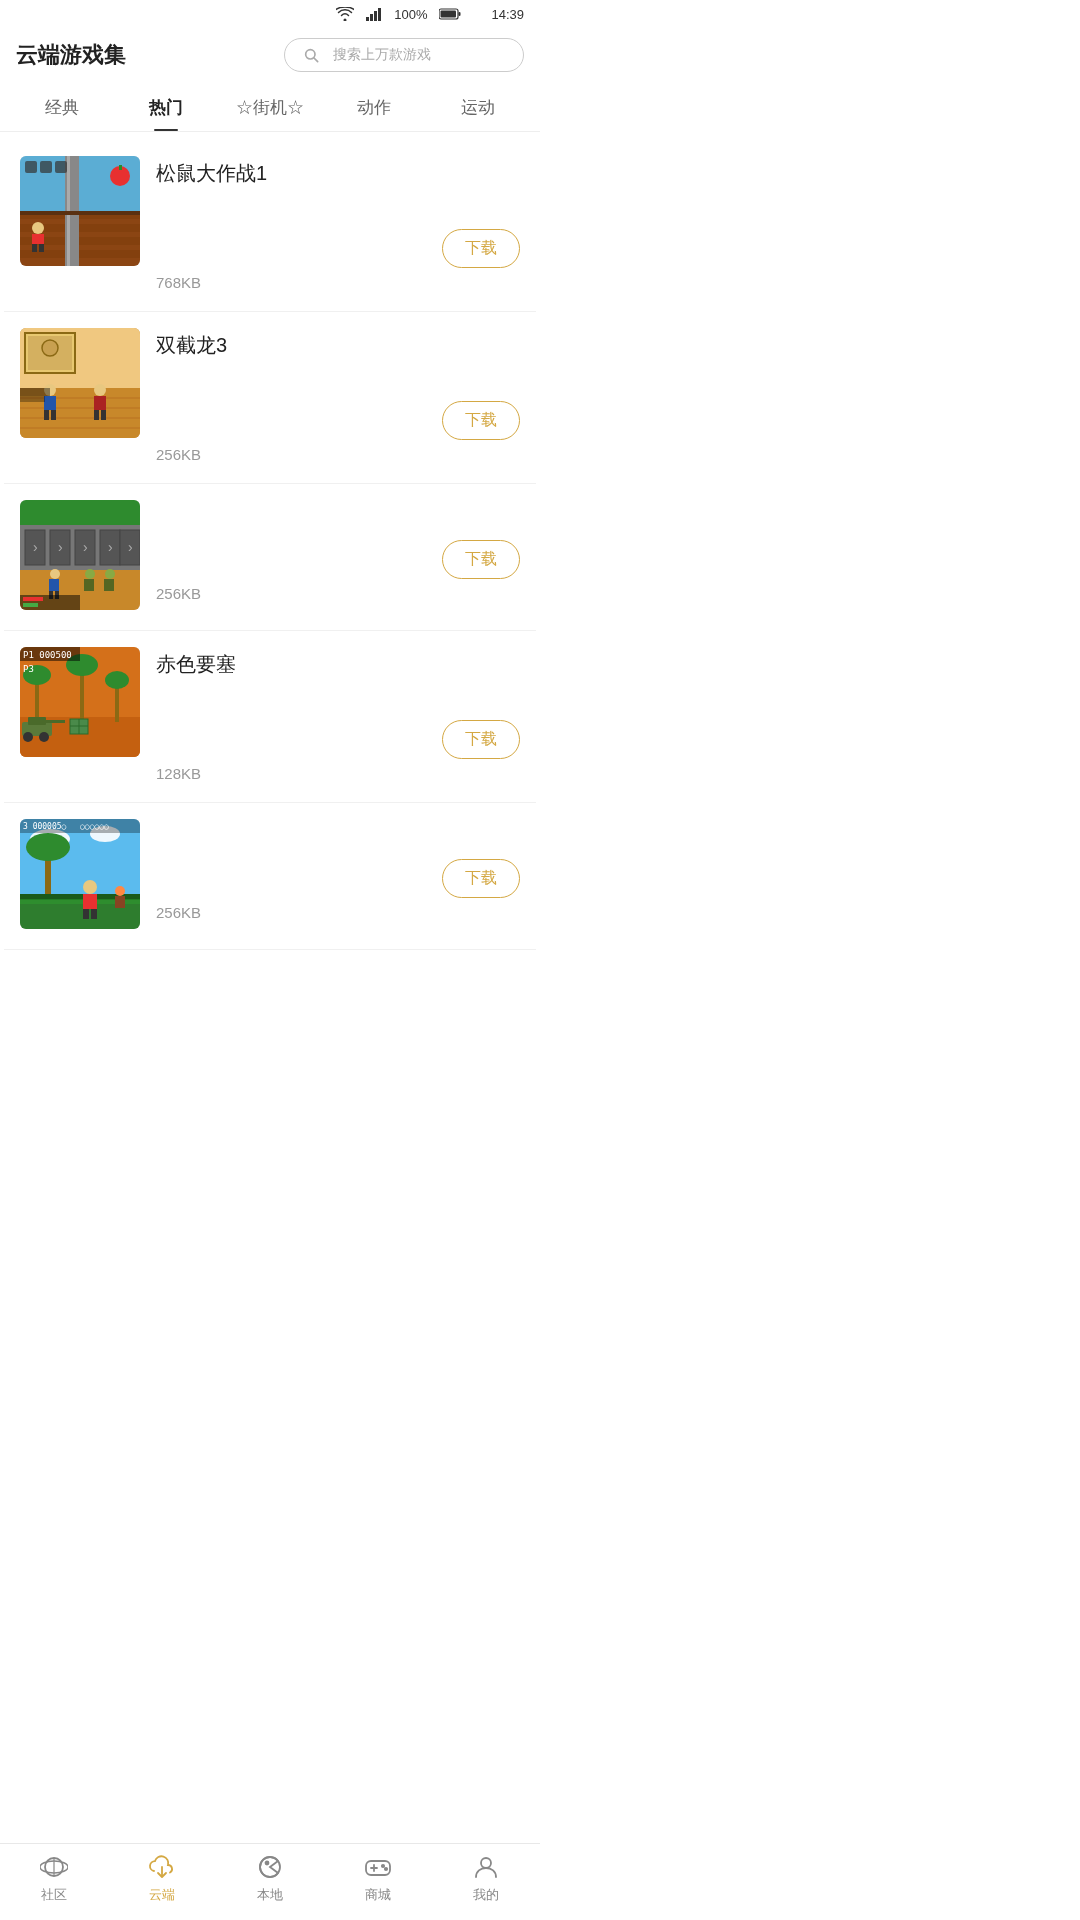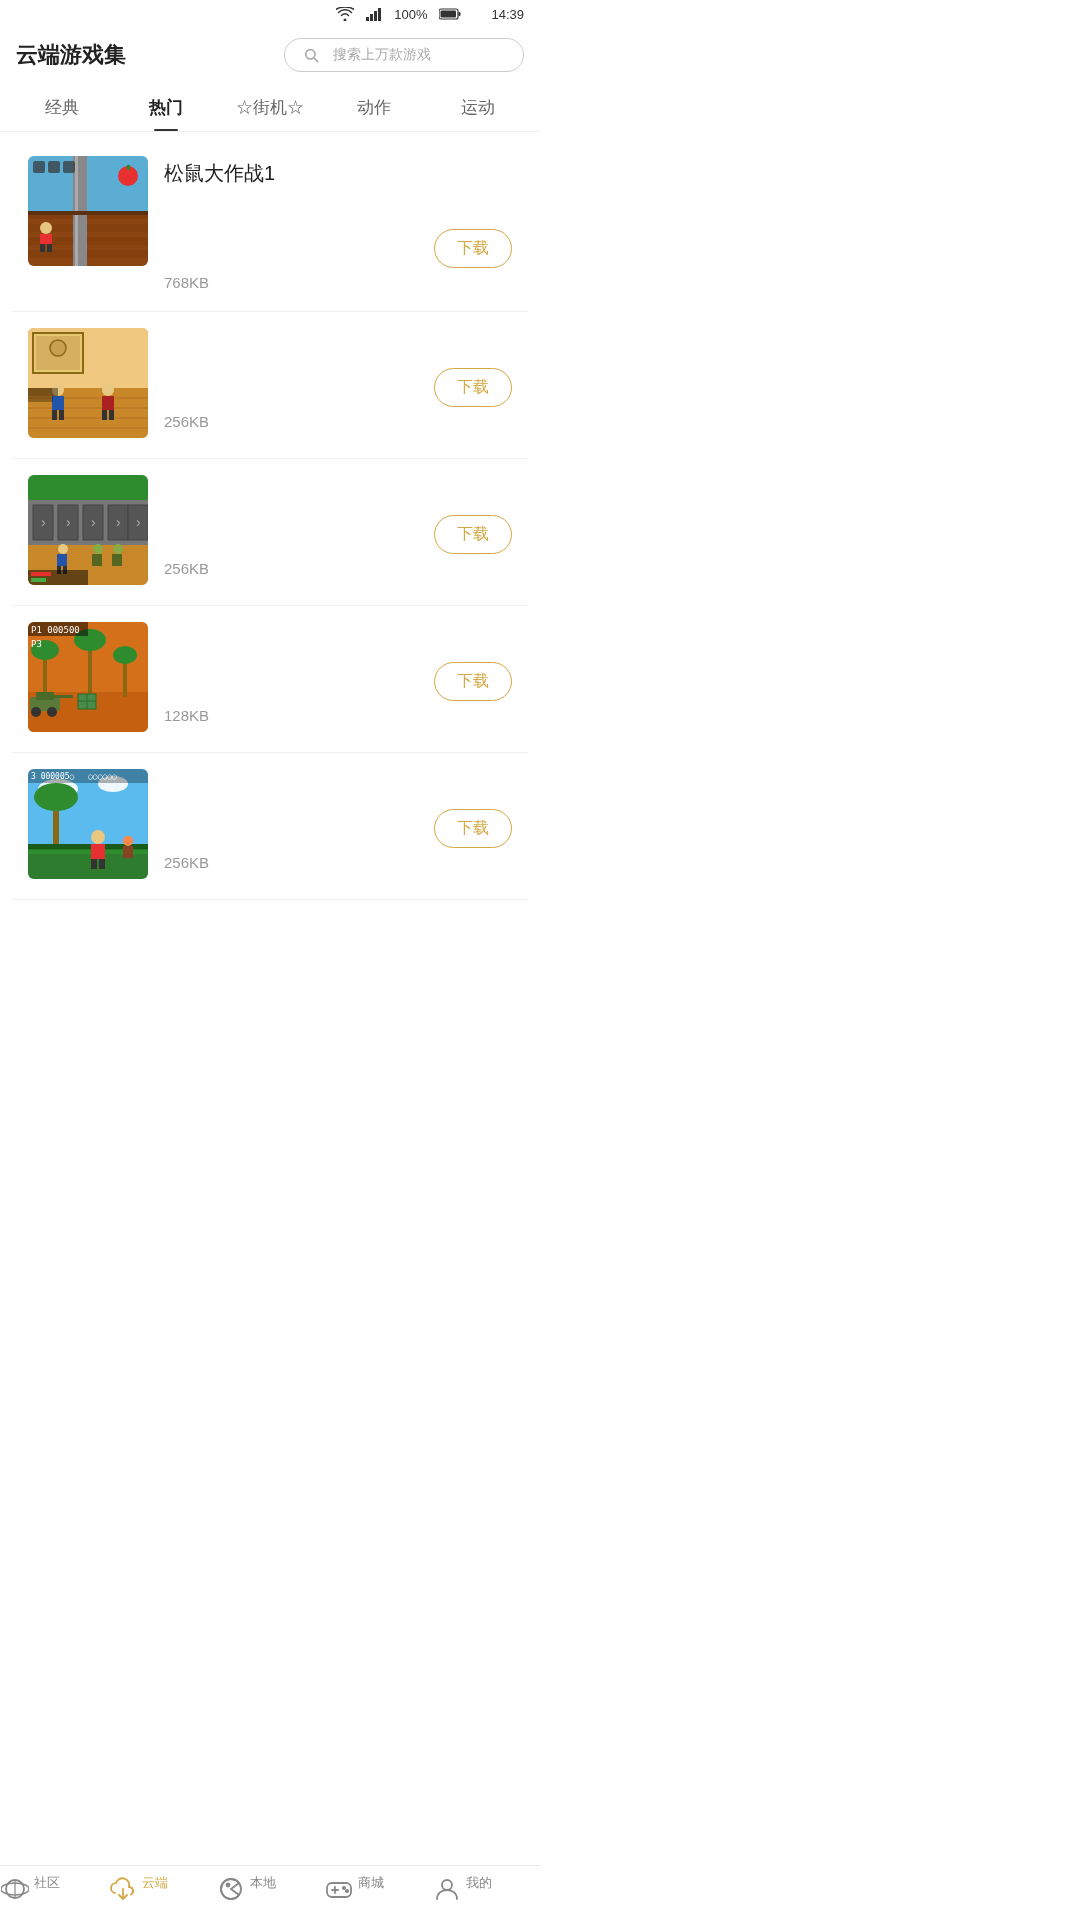--- a/index.html
+++ b/index.html
@@ -87,21 +87,21 @@
       left: 50%;
       transform: translateX(-50%);
       width: 24px;
       height: 2.5px;
       background: #333;
       border-radius: 2px;
     }
 
     
     .game-list {
-      padding: 0 12px;
+      padding: 0 4px;
     }
     .game-item {
       display: flex;
       align-items: flex-start;
       padding: 16px 16px 20px;
       border-bottom: 1px solid #f0f0f0;
       gap: 16px;
     }
     .game-thumb {
       width: 120px;
@@ -148,21 +148,22 @@
       left: 0;
       width: 540px;
       display: flex;
       border-top: 1px solid #e8e8e8;
       background: #fff;
       padding: 8px 0 16px;
     }
     .nav-item {
       flex: 1;
       display: flex;
-      flex-direction: row;
+      flex-direction: column;
+      align-items: center;
       gap: 4px;
       cursor: pointer;
     }
     .nav-label {
       font-size: 13px;
       color: #888;
     }
     .nav-item.active .nav-label {
       color: #d4a843;
     }
@@ -301,20 +302,21 @@
         <circle cx="80" cy="62" r="6" fill="#e8c880"></circle>
         <rect x="74" y="68" width="12" height="14" fill="#AA2222"></rect>
         <rect x="74" y="82" width="5" height="10" fill="#333"></rect>
         <rect x="81" y="82" width="5" height="10" fill="#333"></rect>
 
         <rect x="0" y="60" width="30" height="8" fill="#000" opacity="0.4"></rect>
         <rect x="0" y="68" width="25" height="6" fill="#000" opacity="0.3"></rect>
       </svg>
     </div>
     <div class="game-info">
+      <div class="game-name">双截龙3</div>
       <div style="flex:1"></div>
       <button class="download-btn">下载</button>
       <div class="game-size">256KB</div>
     </div>
   </div>
 
   <div class="game-item">
     <div class="game-thumb">
       <svg width="120" height="110" viewBox="0 0 120 110" xmlns="http://www.w3.org/2000/svg">
 
@@ -382,20 +384,21 @@
         <circle cx="8" cy="90" r="5" fill="#333"></circle>
         <circle cx="24" cy="90" r="5" fill="#333"></circle>
         <rect x="25" y="73" width="20" height="3" fill="#4A6A2A"></rect>
 
         <rect x="0" y="0" width="60" height="14" fill="#000" opacity="0.5"></rect>
         <text x="3" y="11" fill="#fff" font-size="9" font-family="monospace">P1 000500</text>
         <text x="3" y="25" fill="#fff" font-size="9" font-family="monospace">P3</text>
       </svg>
     </div>
     <div class="game-info">
+      <div class="game-name">赤色要塞</div>
       <div style="flex:1"></div>
       <button class="download-btn">下载</button>
       <div class="game-size">128KB</div>
     </div>
   </div>
 
   <div class="game-item">
     <div class="game-thumb">
       <svg width="120" height="110" viewBox="0 0 120 110" xmlns="http://www.w3.org/2000/svg">
 

